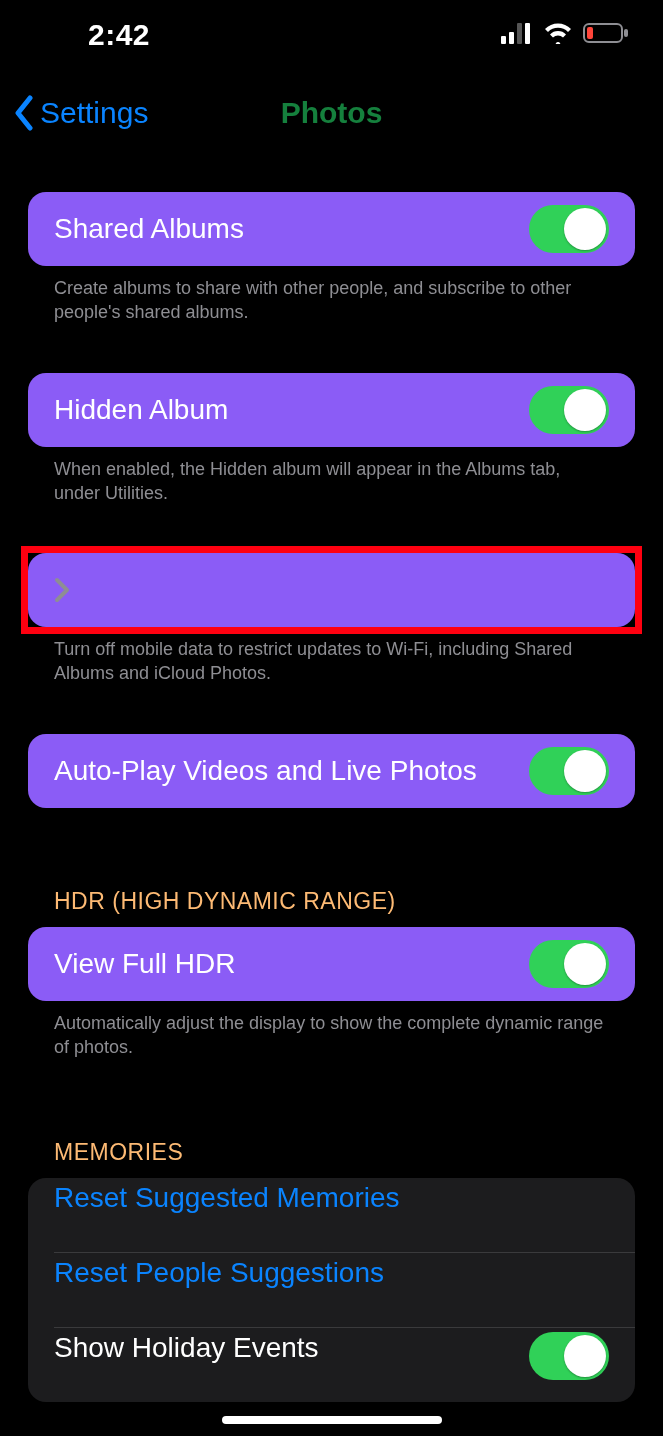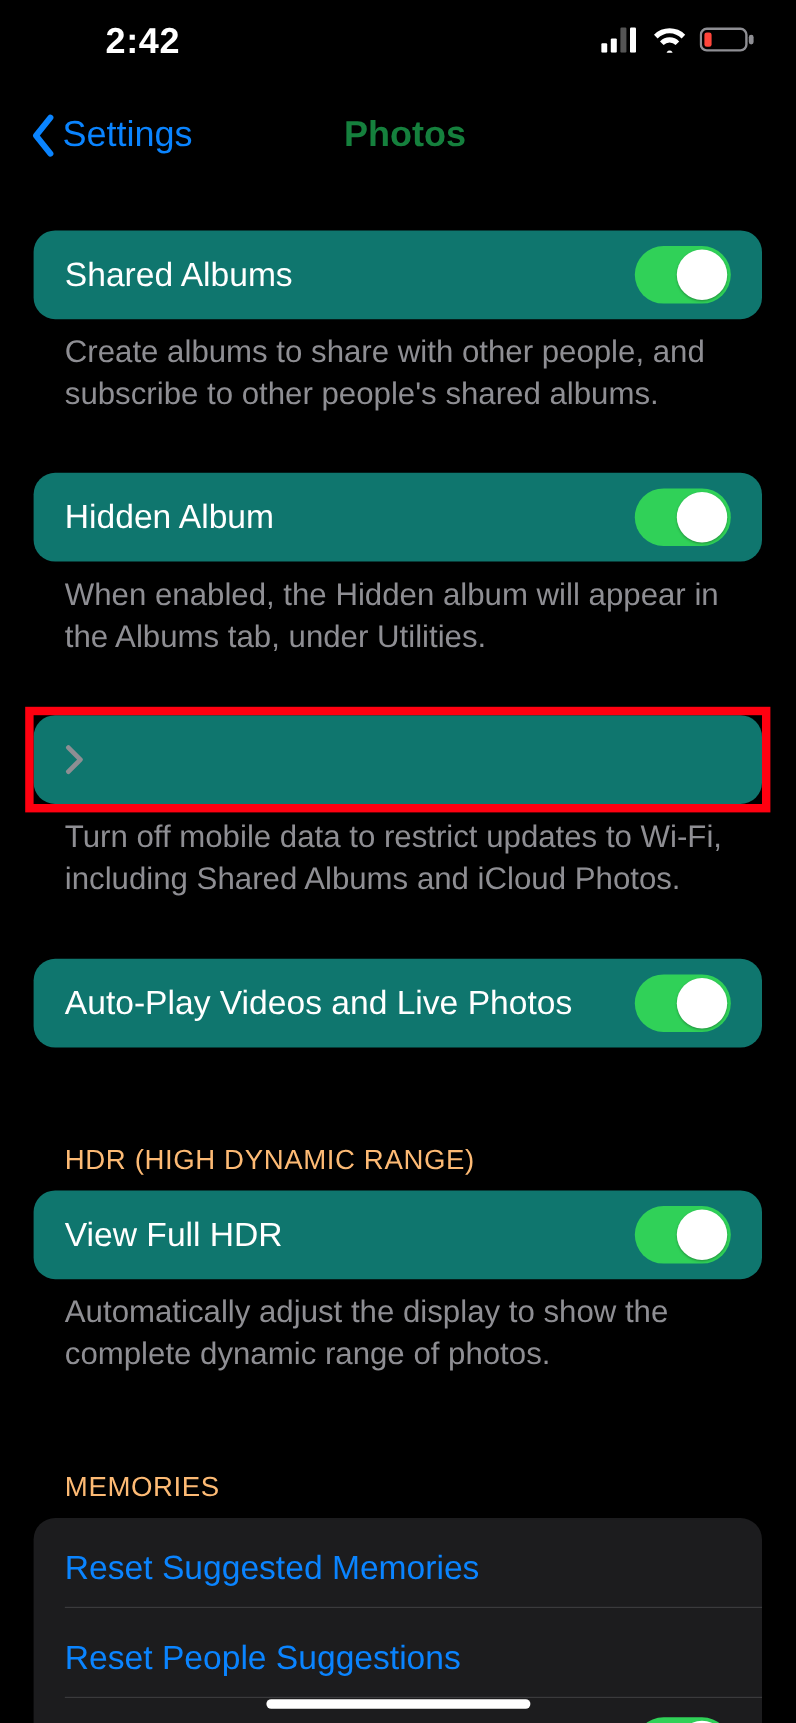--- a/index.html
+++ b/index.html
@@ -5,48 +5,48 @@
   * { box-sizing: border-box; margin: 0; padding: 0; -webkit-font-smoothing: antialiased; }
   html, body { width: 663px; height: 1436px; background: #000; color: #fff; font-family: -apple-system, "Helvetica Neue", Helvetica, Arial, sans-serif; overflow: hidden; }
   body { position: relative; }
 
   
   .status-bar { height: 70px; display: flex; align-items: center; justify-content: space-between; padding: 0 34px 0 88px; }
   .status-time { font-size: 30px; font-weight: 600; letter-spacing: 0.5px; }
   .status-icons { display: flex; align-items: center; gap: 10px; }
 
   
-  .nav-bar { height: 86px; display: flex; align-items: center; position: relative; padding: 0 12px; margin-left: 12px; }
+  .nav-bar { height: 86px; display: flex; align-items: center; position: relative; padding: 0 12px; }
   .nav-back { display: flex; align-items: center; color: #0a84ff; font-size: 30px; font-weight: 400; cursor: pointer; }
   .nav-back .chev { margin-right: 4px; display:inline-flex; align-items:center; }
   .nav-title { position: absolute; left: 50%; transform: translateX(-50%); font-size: 30px; font-weight: 600; color: #15803d; }
 
   
   .content { padding: 36px 28px 0 28px; }
-  .cell { background: #0f766e; border-radius: 18px; display: flex; align-items: center; justify-content: space-between; padding: 0 26px; min-height: 74px; }
+  .cell { background: #8b5cf6; border-radius: 18px; display: flex; align-items: center; justify-content: space-between; padding: 0 26px; min-height: 74px; }
   .cell-label { font-size: 28px; font-weight: 400; color: #fff; }
-  .footer { color: #8e8e93; font-size: 26px; line-height: 1.35; padding: 10px 26px 0 26px; }
+  .footer { color: #8e8e93; font-size: 18px; line-height: 1.35; padding: 10px 26px 0 26px; }
   .section-header { color: #fdba74; font-size: 23px; letter-spacing: 0.5px; padding: 0 26px 12px 26px; text-transform: uppercase; }
   .gap { height: 48px; }
   .gap-lg { height: 80px; }
 
   
   .toggle { width: 80px; height: 48px; background: #30d158; border-radius: 24px; position: relative; flex: 0 0 auto; }
   .toggle .knob { position: absolute; right: 3px; top: 3px; width: 42px; height: 42px; background: #fff; border-radius: 50%; box-shadow: 0 1px 2px rgba(0,0,0,0.3); }
 
   
   .chev-right svg { display:block; }
 
   
   .highlight-wrap { position: relative; padding: 7px; margin: -7px; }
   .highlight-border { position: absolute; inset: 0; border: 7px solid #ff0010; pointer-events: none; }
 
   
   .group { background: #1c1c1e; border-radius: 18px; overflow: hidden; }
-  .group .row { display: flex; align-items: flex-end; justify-content: space-between; padding: 16px 26px; min-height: 74px; }
+  .group .row { display: flex; align-items: flex-start; justify-content: space-between; padding: 4px 26px; min-height: 74px; }
   .group .sep { height: 1px; background: #3a3a3c; margin-left: 26px; }
   .link-label { color: #0a84ff; font-size: 28px; }
 
   
   .home-indicator { position: absolute; bottom: 12px; left: 50%; transform: translateX(-50%); width: 220px; height: 8px; background: #fff; border-radius: 4px; }
 </style>
 </head>
 <body>
 
 <div class="status-bar">

